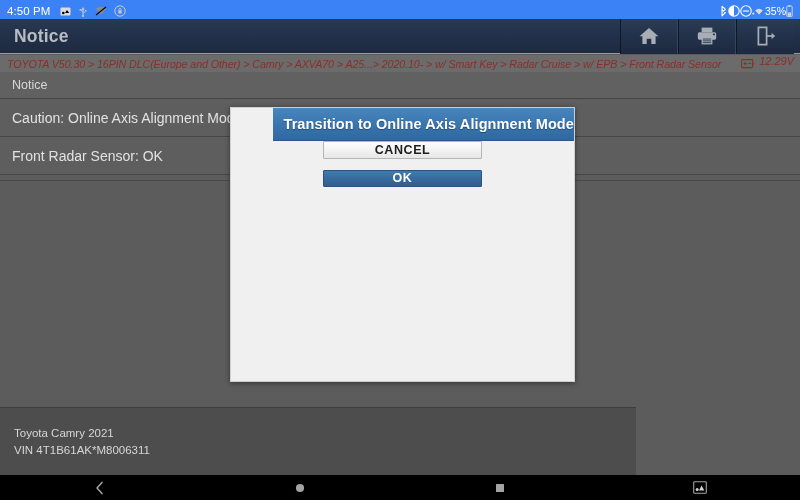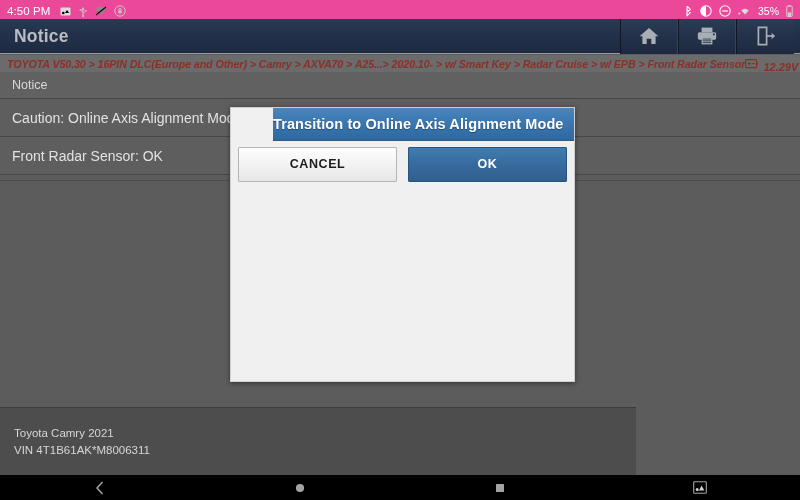--- a/index.html
+++ b/index.html
@@ -18,38 +18,37 @@
     height: 500px;
     background: #5c5c5c;
   }
 
   
   .statusbar {
     position: absolute;
     top: 0; left: 0;
     width: 800px;
     height: 22px;
-    background: #ec4899;
+    background: #3b82f6;
     display: flex;
     align-items: center;
     padding: 0 7px;
     color: #e8e8e8;
   }
   .sb-clock {
     font-size: 11.5px;
     color: #ffffff;
     letter-spacing: 0.1px;
     margin-right: 9px;
   }
   .sb-left-icons { display: flex; align-items: center; gap: 7px; }
   .sb-right {
     margin-left: auto;
     display: flex;
     align-items: center;
-    gap: 7px;
   }
   .sb-pct { font-size: 10.5px; color: #ffffff; }
   .sb-ico { display: inline-flex; align-items: center; justify-content: center; }
   .sb-ico svg { display: block; }
 
   
   .titlebar {
     position: absolute;
     top: 19px; left: 0;
     width: 800px;
@@ -88,33 +87,32 @@
   .breadcrumb {
     position: absolute;
     top: 55px; left: 0;
     width: 800px;
     height: 17px;
     background: #6b6b6b;
     display: flex;
     align-items: center;
     padding: 0 6px 0 7px;
     overflow: hidden;
-    font-weight: bold;
   }
   .crumb-text {
     color: #8c2f28;
     font-size: 10.7px;
     font-style: italic;
     white-space: nowrap;
     letter-spacing: -0.1px;
   }
   .crumb-right {
     margin-left: auto;
     display: flex;
-    align-items: flex-end;
+    align-items: flex-start;
     gap: 5px;
   }
   .volt {
     color: #8c2f28;
     font-size: 11px;
     font-style: italic;
   }
 
   
   .list {
@@ -205,21 +203,21 @@
     display: flex;
     flex-direction: column;
     border: 1px solid #cfcfcf;
   }
   .dlg-title {
     height: 33px;
     background: linear-gradient(to bottom, #4a86bd 0%, #3b77b0 45%, #2f689f 100%);
     border-bottom: 1px solid #27598a;
     display: flex;
     align-items: center;
-    justify-content: flex-start;
+    justify-content: flex-end;
     margin-left: 42px;
   }
   .dlg-title span {
     color: #ffffff;
     font-size: 14.5px;
     font-weight: bold;
     letter-spacing: 0.1px;
     text-shadow: 0 1px 1px rgba(0,0,0,0.35);
   }
   .dlg-body {
@@ -237,20 +235,21 @@
   }
   .dlg-gap { height: 18px; }
   .dlg-buttons {
     height: 52px;
     display: flex;
     align-items: center;
     justify-content: center;
     gap: 11px;
     padding: 0 2px 6px 2px;
     background: #f0f0f0;
+    flex-direction: column;
   }
   .btn {
     width: 159px;
     height: 35px;
     display: flex;
     align-items: center;
     justify-content: center;
     font-size: 12.5px;
     font-weight: bold;
     letter-spacing: 0.6px;

